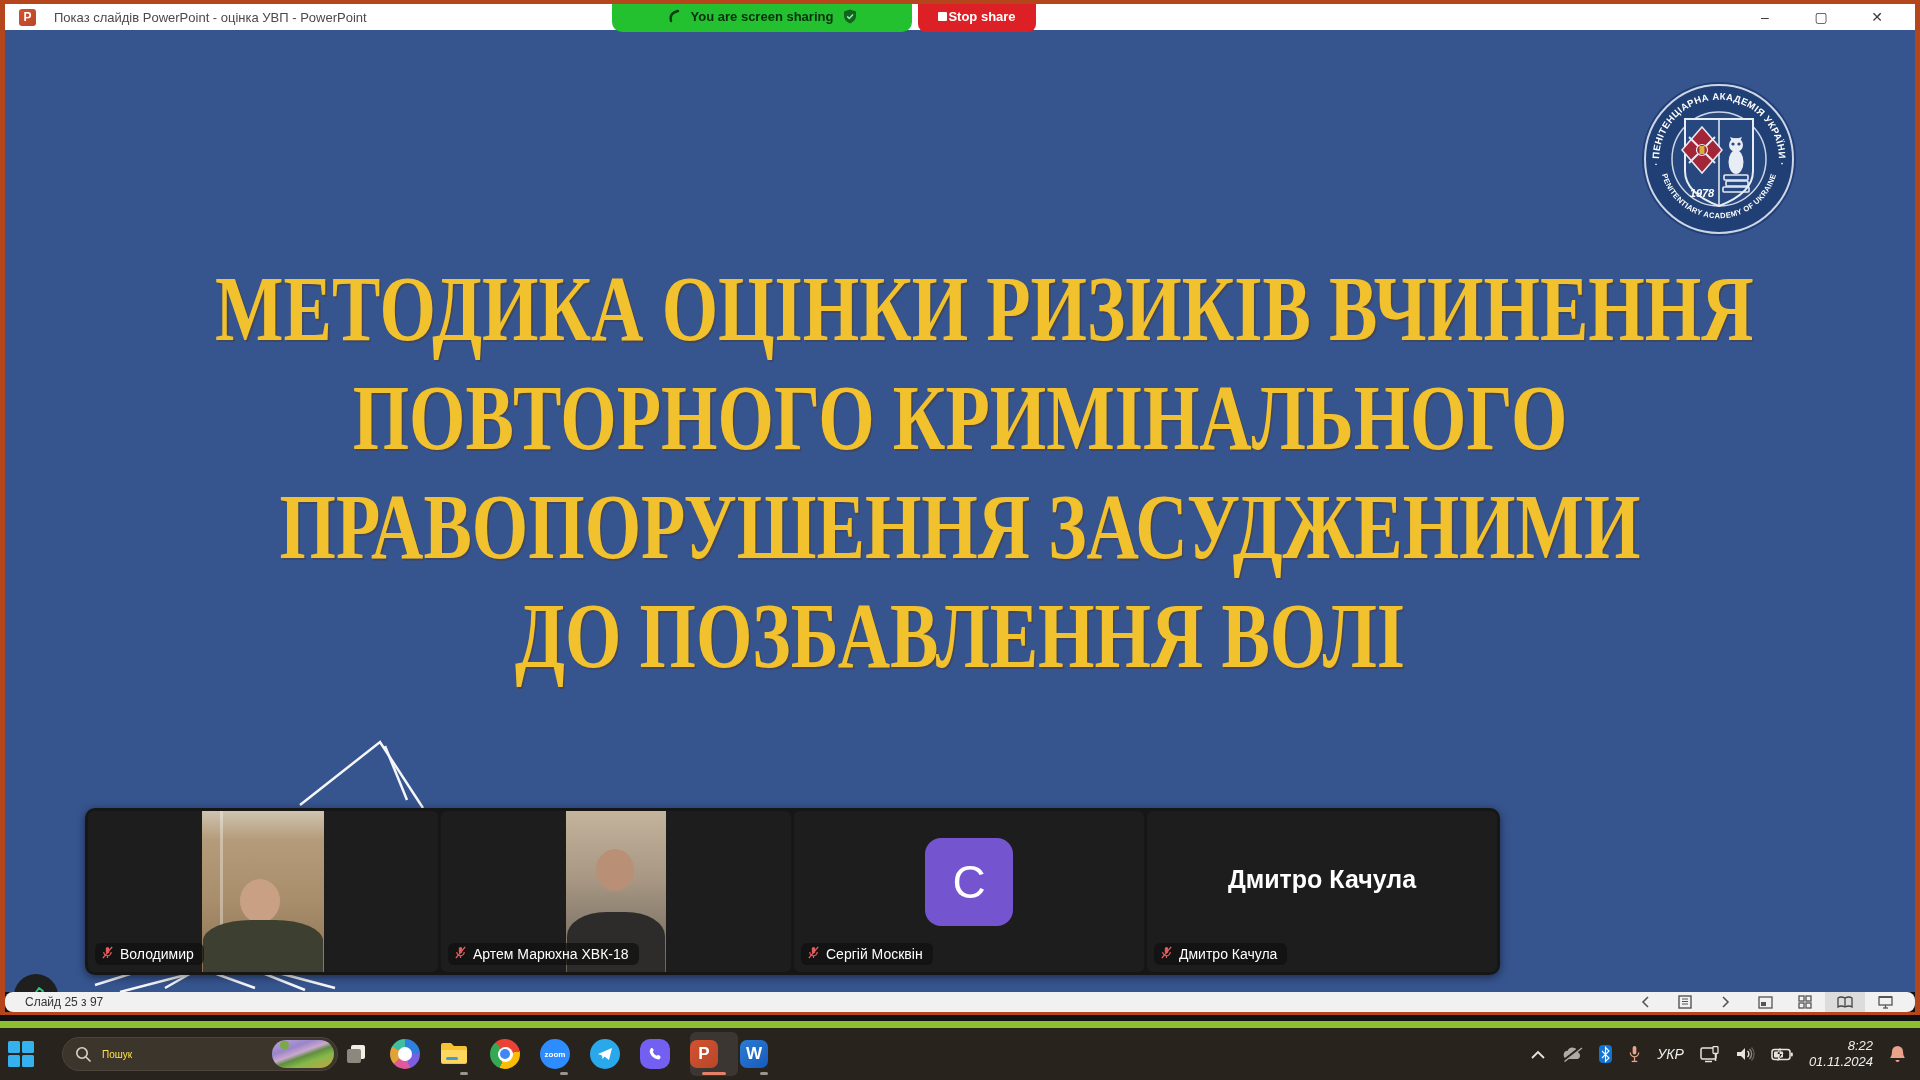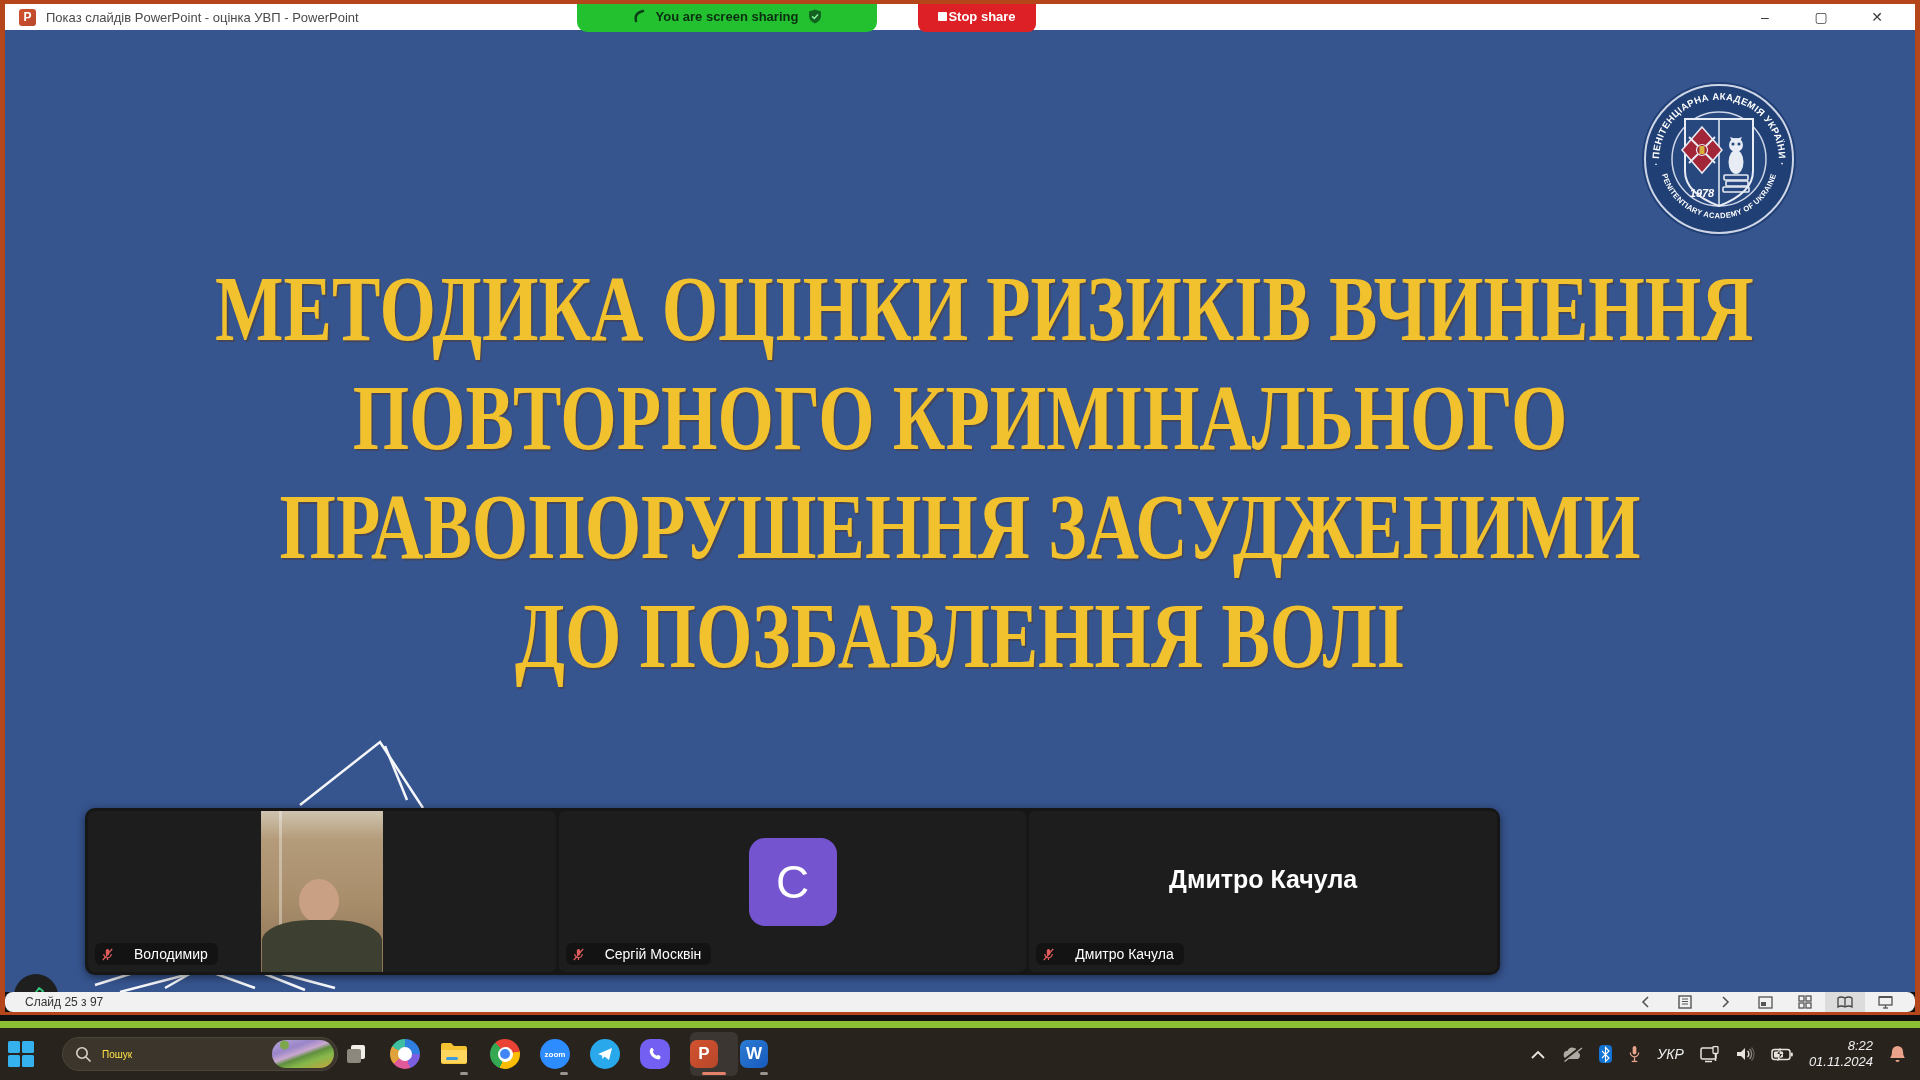--- a/index.html
+++ b/index.html
@@ -14,22 +14,22 @@
   #green-stripe { position:absolute; left:0; top:1021px; width:1920px; height:7px;
     background:var(--share-green-stripe,#8cc032); z-index:5; }
   #desktop-gap { position:absolute; left:0; top:1014px; width:1920px; height:7px; background:#121212; }
 
   
   #titlebar { position:absolute; left:5px; top:4px; width:1910px; height:26px; background:#ffffff;
     display:flex; align-items:center; }
   .ppt-mini { width:17px; height:17px; margin-left:14px; border-radius:3px;
     background:linear-gradient(135deg,#d35230,#b7472a); color:#fff; font-size:12px; font-weight:bold;
     display:flex; align-items:center; justify-content:center; }
-  #window-title { margin-left:10px; font-size:13px; color:#4a4a4a; }
-  #share-pill { position:absolute; left:572px; top:-4px; height:32px; width:300px;
+  #window-title { margin-left:18px; font-size:13px; color:#4a4a4a; }
+  #share-pill { position:absolute; left:607px; top:-4px; height:32px; width:300px;
     background:var(--share-green,#23c12f); border-radius:0 0 10px 10px; display:flex; align-items:center;
     justify-content:center; gap:10px; }
   #share-pill .txt { font-size:13px; font-weight:bold; color:#0b2e10; }
   #stop-btn { position:absolute; left:913px; top:-4px; height:32px; width:118px;
     background:var(--stop-red,#dd2025); border-radius:0 0 8px 8px; display:flex; align-items:center;
     justify-content:center; gap:1px; }
   #stop-btn .txt { font-size:13px; font-weight:bold; color:#fff; }
   .stop-sq { width:9px; height:9px; background:#fff; border-radius:1px; }
   #win-controls { position:absolute; right:10px; top:0; height:26px; display:flex; }
   #win-controls .wc { width:56px; height:26px; display:flex; align-items:center; justify-content:center;
@@ -51,21 +51,21 @@
   #decor { position:absolute; left:0; top:0; width:1910px; height:962px; }
 
   
   #strip { position:absolute; left:80px; top:778px; width:1415px; height:167px;
     background:#161616; border-radius:10px; padding:3px; display:flex; gap:3px;
     box-shadow:0 2px 8px rgba(0,0,0,.5); }
   .tile { flex:1 1 0; position:relative; background:#1d1d1d; border-radius:6px; overflow:hidden; }
   .vid { position:absolute; top:0; bottom:0; left:50%; transform:translateX(-50%); }
   .head { position:absolute; border-radius:50%; }
   .body { position:absolute; left:50%; transform:translateX(-50%); border-radius:40% 40% 0 0; bottom:0; }
-  .name-pill { position:absolute; left:7px; bottom:7px; display:flex; align-items:center; gap:20px;
+  .name-pill { position:absolute; left:7px; bottom:7px; display:flex; gap:6px;
     background:rgba(15,15,15,0.72); border-radius:6px; padding:3px 10px 3px 6px; z-index:3; }
   .name-pill span { color:#fff; font-size:14px; }
   .avatar-c { position:absolute; left:50%; top:44%; transform:translate(-50%,-50%);
     width:88px; height:88px; border-radius:16px; background:var(--avatar-purple,#7554cf);
     color:#fff; font-size:46px; display:flex; align-items:center; justify-content:center; }
   .big-name { position:absolute; left:0; right:0; top:42%; transform:translateY(-50%);
     text-align:center; color:#fff; font-size:25px; font-weight:bold; }
 
   
   #pencil-btn { position:absolute; left:9px; top:944px; width:44px; height:44px; border-radius:50%;
@@ -182,20 +182,36 @@
             <rect x="5.2" y="1" width="3.6" height="7" rx="1.8" fill="#e25d5d"></rect>
             <path d="M3 6.5 a4 4 0 0 0 8 0" fill="none" stroke="#e25d5d" stroke-width="1.3"></path>
             <line x1="7" y1="10.5" x2="7" y2="13" stroke="#e25d5d" stroke-width="1.3"></line>
             <line x1="2" y1="13" x2="12" y2="1" stroke="#e25d5d" stroke-width="1.5"></line>
           </svg>
           <span>Володимир</span>
         </div>
       </div>
 
 
+      <div class="tile">
+        <div class="vid" style="width:100px;
+          background:linear-gradient(180deg,#c4b49c 0%,#a59582 45%,#6b6257 100%);">
+          <div class="head" style="width:38px;height:42px;left:30px;top:38px;background:#b98f75;"></div>
+          <div class="body" style="width:98px;height:60px;background:#2e2c2a;"></div>
+        </div>
+        <div class="name-pill">
+          <svg width="13" height="13" viewBox="0 0 14 14">
+            <rect x="5.2" y="1" width="3.6" height="7" rx="1.8" fill="#e25d5d"></rect>
+            <path d="M3 6.5 a4 4 0 0 0 8 0" fill="none" stroke="#e25d5d" stroke-width="1.3"></path>
+            <line x1="7" y1="10.5" x2="7" y2="13" stroke="#e25d5d" stroke-width="1.3"></line>
+            <line x1="2" y1="13" x2="12" y2="1" stroke="#e25d5d" stroke-width="1.5"></line>
+          </svg>
+          <span>Артем Марюхна ХВК-18</span>
+        </div>
+      </div>
 
       <div class="tile">
         <div class="avatar-c">
           <span>C</span>
         </div>
         <div class="name-pill">
           <svg width="13" height="13" viewBox="0 0 14 14">
             <rect x="5.2" y="1" width="3.6" height="7" rx="1.8" fill="#e25d5d"></rect>
             <path d="M3 6.5 a4 4 0 0 0 8 0" fill="none" stroke="#e25d5d" stroke-width="1.3"></path>
             <line x1="7" y1="10.5" x2="7" y2="13" stroke="#e25d5d" stroke-width="1.3"></line>

